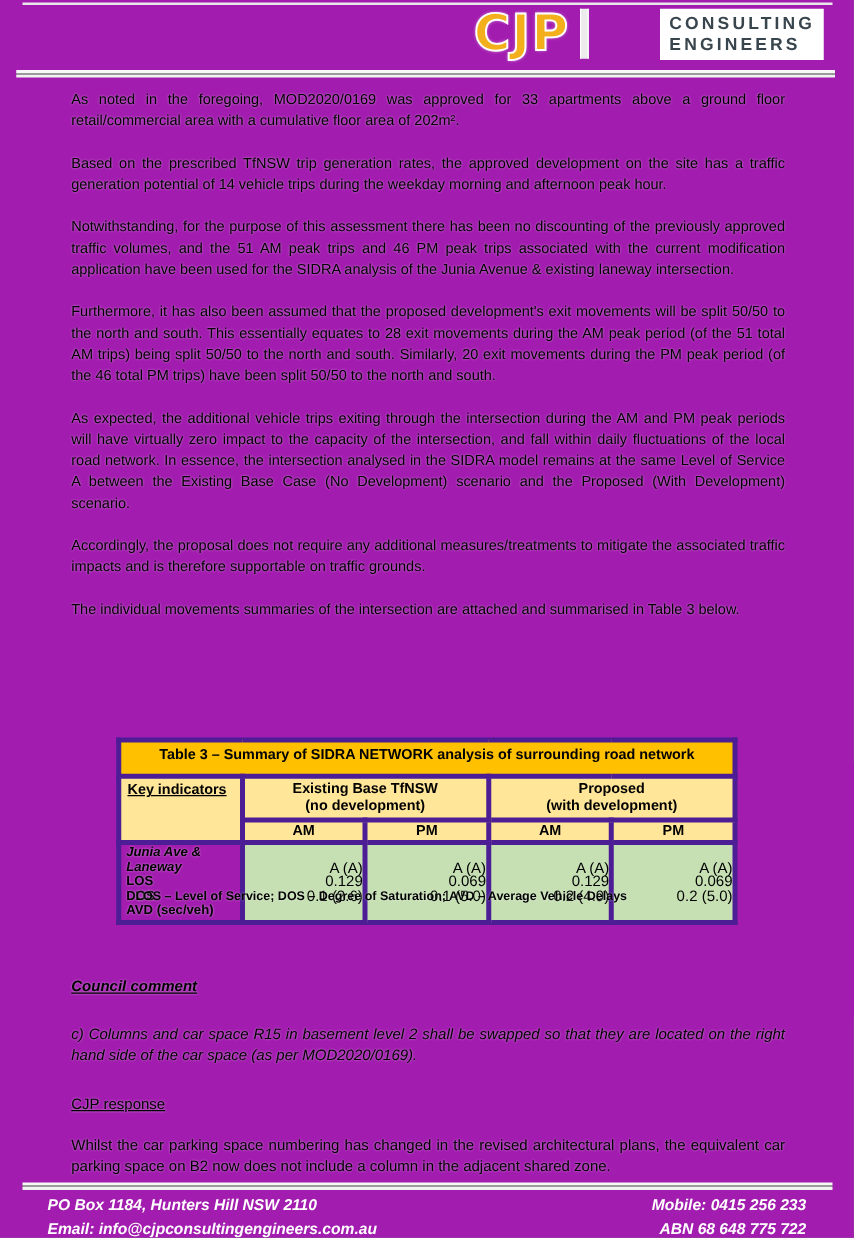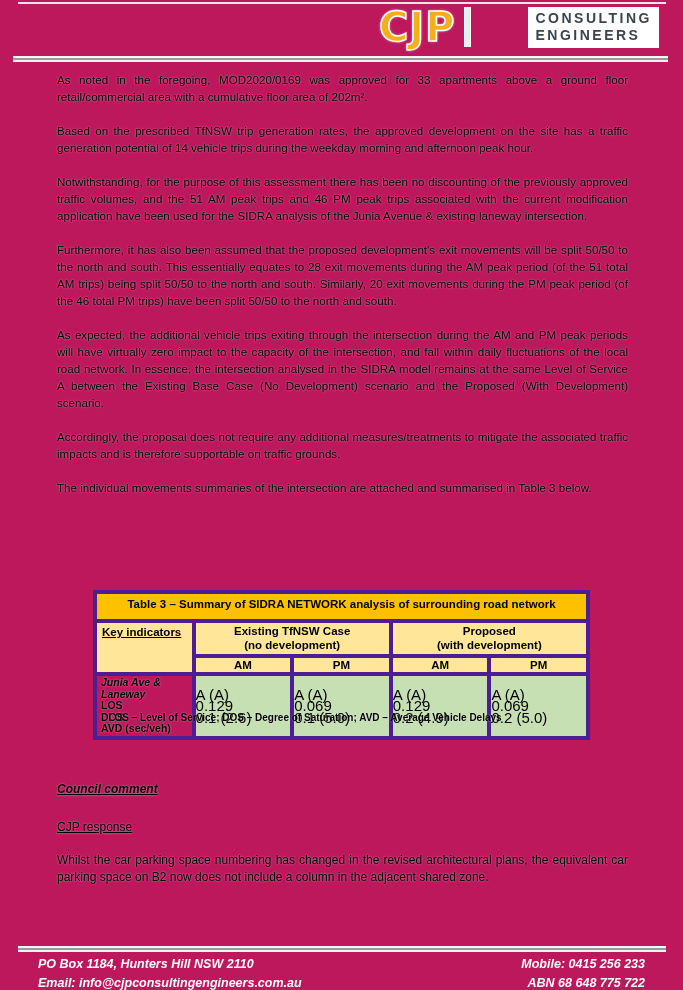--- a/index.html
+++ b/index.html
@@ -1,18 +1,18 @@
 <!DOCTYPE html>
 <html><head>
 <meta charset="utf-8">
 <style>
   html,body{margin:0;padding:0;}
   body{width:683px;height:990px;overflow:hidden;background:#7f7f7f;
        font-family:"Liberation Sans",sans-serif;color:#000;}
-  .page{position:relative;width:683px;height:990px;background:#be185d;overflow:hidden;}
+  .page{position:relative;width:683px;height:990px;background:#a21caf;overflow:hidden;}
 
   
   .topline{position:absolute;top:2px;left:18px;width:648px;height:2px;background:#e9e9e9;}
 
   
   .logo{position:absolute;top:5px;right:24px;display:flex;align-items:center;gap:9px;}
   .logo-monogram{font-family:"DejaVu Sans",sans-serif;font-weight:bold;font-size:40px;line-height:44px;
        color:#f3b01c;letter-spacing:1px;-webkit-text-stroke:1.5px #ffffff;
        text-shadow:0 0 3px rgba(255,255,255,.8);}
   .logo-divider{width:5px;height:40px;background:#ececec;border-left:1px solid #ffffff;border-right:1px solid #ffffff;}
@@ -39,21 +39,21 @@
            padding:4px 2px 9px;}
   .t-key{background:#ffe699;font-weight:bold;font-size:11.5px;vertical-align:top;
          padding:3px 5px;width:194px;text-decoration:underline;}
   .t-group{background:#ffe699;font-weight:bold;font-size:11.5px;text-align:center;
            padding:1px 0 2px;line-height:14px;}
   .t-periods td{background:#ffe699;font-weight:bold;font-size:11.5px;text-align:center;
            padding:1px 0;}
   .t-rowlabels{background:transparent;font-size:10.5px;line-height:11.5px;
            padding:1px 4px;vertical-align:top;font-weight:bold;text-shadow:0 0 2px rgba(255,255,255,.5);}
   .t-rowlabels .intersection{font-style:italic;}
-  .t-val{background:#c6e0b4;font-size:15px;line-height:11.5px;text-align:left;
+  .t-val{background:#c6e0b4;font-size:12px;line-height:11.5px;text-align:right;
            padding:1px 0;vertical-align:top;}
   .t-val .spacer{height:11.5px;}
 
   
   .footnotes{position:absolute;top:711px;left:0;width:610px;text-align:center;}
   .footnote-1{font-weight:bold;font-size:10px;line-height:13px;}
   .footnote-2{font-size:10px;line-height:13px;}
 
   
   .sections{position:absolute;top:781px;left:57px;width:571px;font-size:12px;line-height:17px;}
@@ -97,21 +97,21 @@
 
   <div class="table-block">
     <table>
       <tbody>
           <tr>
         <td class="t-title" colspan="5">Table 3 – Summary of SIDRA NETWORK analysis of surrounding road network</td>
       </tr>
       <tr>
         <td class="t-key" rowspan="2">Key indicators</td>
         <td class="t-group" colspan="2">
-          <div>Existing TfNSW Case</div>
+          <div>Existing Base TfNSW</div>
           <div>(no development)</div>
         </td>
         <td class="t-group" colspan="2">
           <div>Proposed</div>
           <div>(with development)</div>
         </td>
       </tr>
       <tr class="t-periods">
         <td>AM</td>
         <td>PM</td>
@@ -153,20 +153,21 @@
     </tbody>
       </table>
   </div>
 
   <div class="footnotes doc-text">
     <div class="footnote-1">LOS – Level of Service; DOS – Degree of Saturation; AVD – Average Vehicle Delays</div>
   </div>
 
   <div class="sections doc-text">
     <p class="council-heading">Council comment</p>
+    <p class="council-text">c) Columns and car space R15 in basement level 2 shall be swapped so that they are located on the right hand side of the car space (as per MOD2020/0169).</p>
     <p class="cjp-heading">CJP response</p>
     <p class="cjp-text">Whilst the car parking space numbering has changed in the revised architectural plans, the equivalent car parking space on B2 now does not include a column in the adjacent shared zone.</p>
   </div>
 
   <div class="rule rule-footer"></div>
 
   <div class="footer">
     <div class="footer-row">
       <span>PO Box 1184, Hunters Hill NSW 2110</span>
       <span>Mobile: 0415 256 233</span>

